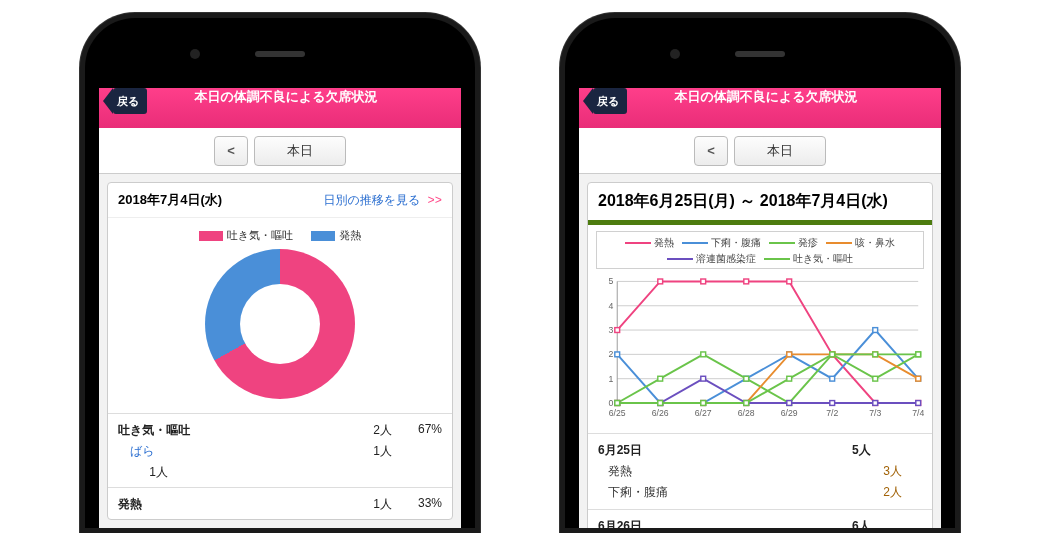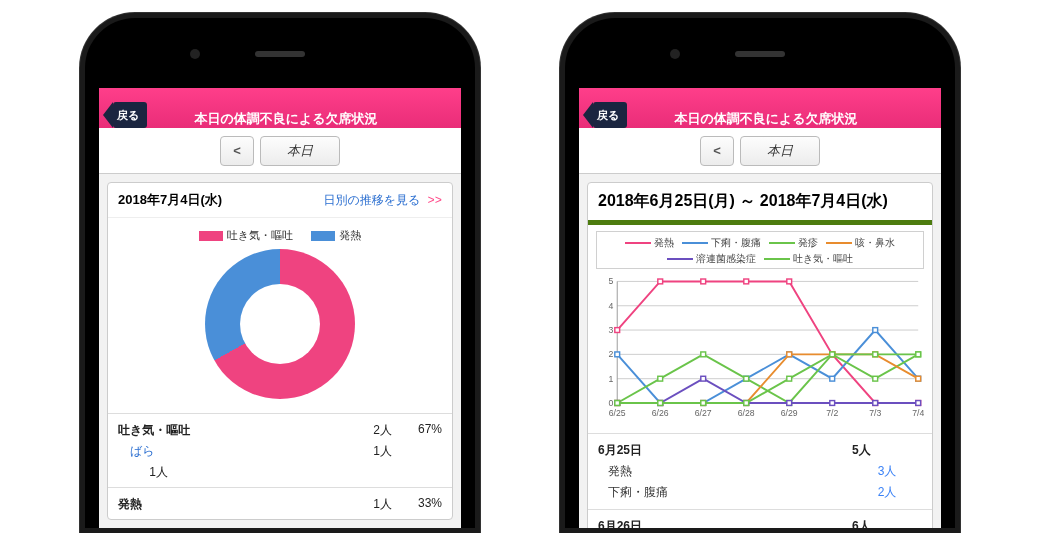--- a/index.html
+++ b/index.html
@@ -53,21 +53,21 @@
       width: 100%;
       height: 100%;
       background: #f2f2f2;
       overflow: hidden;
     }
 
     .header-bar {
       height: 40px;
       background: linear-gradient(#ff3e8a, #e92d78);
       display: flex;
-      align-items: flex-end;
+      align-items: flex-start;
       color: #fff;
       font-size: 13px;
       font-weight: bold;
       position: relative;
     }
     .back-btn {
       position: relative;
       background: #1a2540;
       color: #fff;
       font-size: 11px;
@@ -109,21 +109,21 @@
       border: 1px solid #bbb;
       border-radius: 4px;
       font-size: 13px;
       cursor: pointer;
       height: 30px;
       display: flex;
       align-items: center;
       justify-content: center;
     }
     .nav-btn { width: 34px; font-weight: bold; color: #555;}
-    .today-btn { width: 80px; color: #333; font-style: italic;}
+    .today-btn { width: 92px; color: #333;}
 
     .content {
       padding: 8px;
     }
     .card {
       background: #fff;
       border: 1px solid #ccc;
       border-radius: 4px;
       margin-bottom: 8px;
       overflow: hidden;
@@ -214,21 +214,21 @@
     .chart-wrap { padding: 0 8px 6px; }
     .chart-svg { width: 100%; height: 150px; }
     .axis { stroke: #999; stroke-width: 1; }
     .grid { stroke: #ccc; stroke-width: 1; }
     .tick-label { font-size: 9px; fill: #666; }
 
     .date-block { border-top: 1px solid #ddd; padding: 6px 10px; font-size: 12px; }
     .date-row-head { display: flex; font-weight: bold; padding: 2px 0; }
     .date-row { display: flex; padding: 2px 0; }
     .date-label { flex: 1; padding-left: 10px; color: #333; }
-    .date-count { width: 50px; text-align: center; color: #3b82f6; padding-right: 20px;}
+    .date-count { width: 50px; text-align: right; color: #a16207; padding-right: 20px;}
     .date-head-label { flex: 1; color: #222; }
     .date-head-count { width: 70px; text-align: left; color: #222; padding-right: 20px;}
   </style>
 </head>
 <body>
 
 <div class="phone phone-left">
   <div class="phone-speaker"></div>
   <div class="phone-camera"></div>
   <div class="phone-inner">

